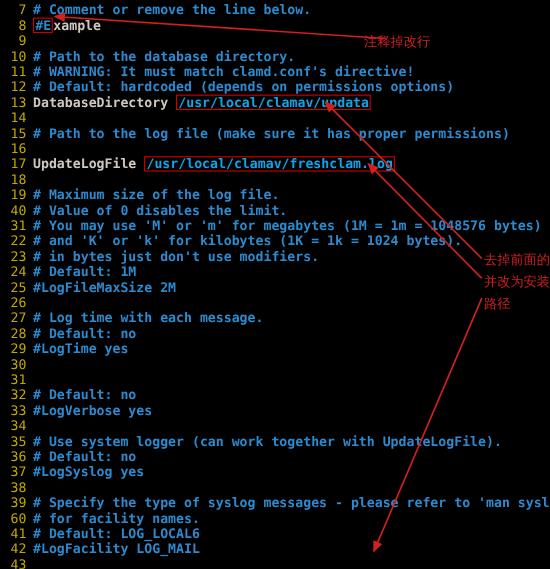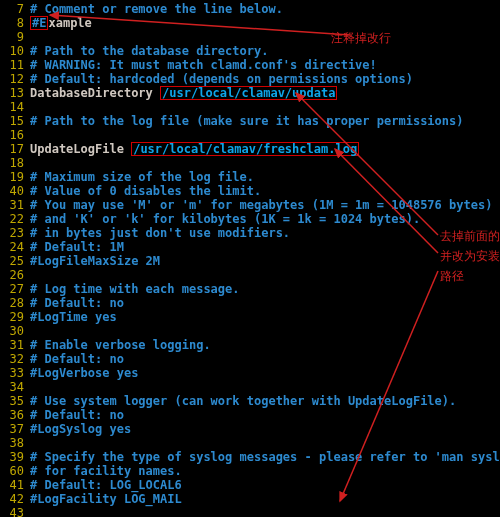--- a/index.html
+++ b/index.html
@@ -85,21 +85,21 @@
     <div class="line"><span class="gutter">31</span><span class="content"># You may use 'M' or 'm' for megabytes (1M = 1m = 1048576 bytes)</span></div>
     <div class="line"><span class="gutter">22</span><span class="content"># and 'K' or 'k' for kilobytes (1K = 1k = 1024 bytes).</span></div>
     <div class="line"><span class="gutter">23</span><span class="content"># in bytes just don't use modifiers.</span></div>
     <div class="line"><span class="gutter">24</span><span class="content"># Default: 1M</span></div>
     <div class="line"><span class="gutter">25</span><span class="content">#LogFileMaxSize 2M</span></div>
     <div class="line"><span class="gutter">26</span><span class="content"></span></div>
     <div class="line"><span class="gutter">27</span><span class="content"># Log time with each message.</span></div>
     <div class="line"><span class="gutter">28</span><span class="content"># Default: no</span></div>
     <div class="line"><span class="gutter">29</span><span class="content">#LogTime yes</span></div>
     <div class="line"><span class="gutter">30</span><span class="content"></span></div>
-    <div class="line"><span class="gutter">31</span><span class="content"># Enable verbose logging.</span></div>
+    <div class="line"><span class="gutter">31</span></div>
     <div class="line"><span class="gutter">32</span><span class="content"># Default: no</span></div>
     <div class="line"><span class="gutter">33</span><span class="content">#LogVerbose yes</span></div>
     <div class="line"><span class="gutter">34</span><span class="content"></span></div>
     <div class="line"><span class="gutter">35</span><span class="content"># Use system logger (can work together with UpdateLogFile).</span></div>
     <div class="line"><span class="gutter">36</span><span class="content"># Default: no</span></div>
     <div class="line"><span class="gutter">37</span><span class="content">#LogSyslog yes</span></div>
     <div class="line"><span class="gutter">38</span><span class="content"></span></div>
     <div class="line"><span class="gutter">39</span><span class="content"># Specify the type of syslog messages - please refer to 'man syslog'</span></div>
     <div class="line"><span class="gutter">60</span><span class="content"># for facility names.</span></div>
     <div class="line"><span class="gutter">41</span><span class="content"># Default: LOG_LOCAL6</span></div>

